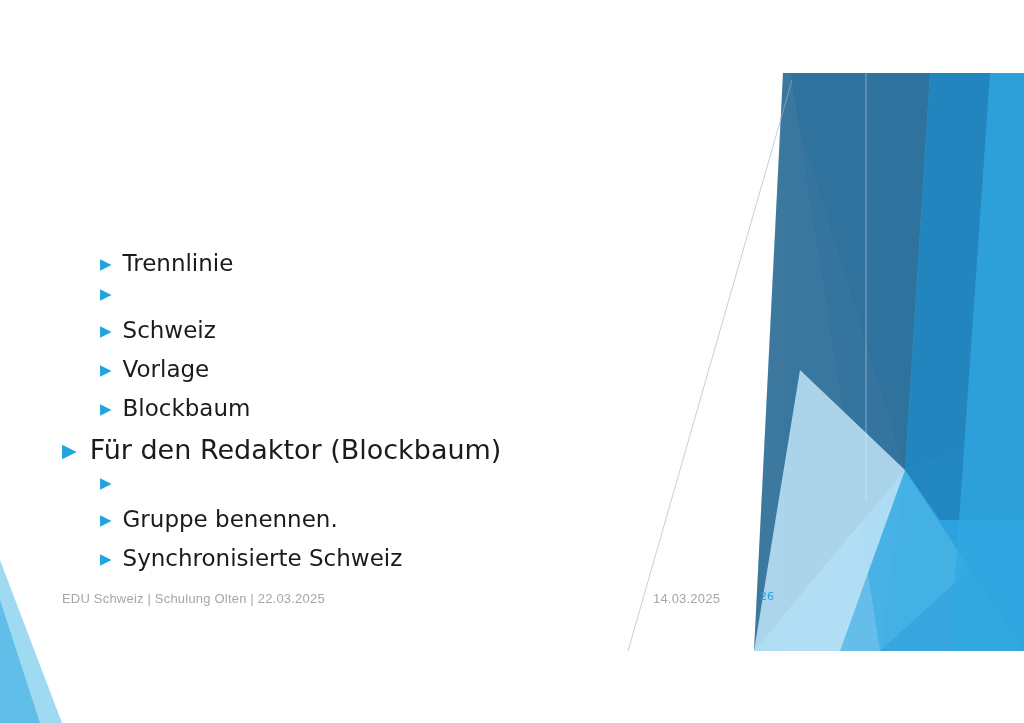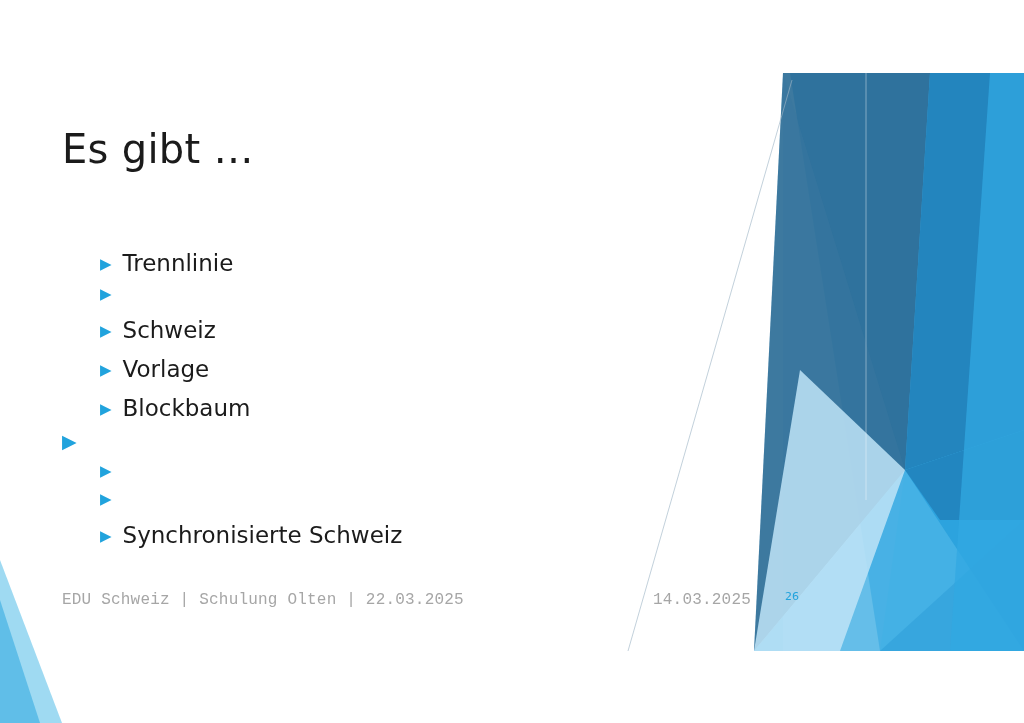--- a/index.html
+++ b/index.html
@@ -87,36 +87,35 @@
     position: relative;
     top: -2px;
   }
   .lvl1 .label {
     font-size: 27px;
   }
 
   
   .footer-text {
     position: absolute;
-    font-size: 16px;
+    font-size: 13px;
     color: #a6a6a6;
-    font-family: Liberation Mono, monospace;
+    font-family: Liberation Sans, sans-serif;
     letter-spacing: 0.2px;
     white-space: nowrap;
   }
   #footer-left  { left: 62px;  top: 591px; }
   #footer-date  { left: 627px; top: 591px; margin-left: 26px; }
   #slide-number {
     position: absolute;
     left: 760px;
     top: 590px;
     font-size: 11px;
     color: #21a3dd;
     white-space: nowrap;
-    margin-left: 25px;
   }
 </style>
 </head>
 <body>
 
 <div id="slide">
 
   <svg class="art" viewBox="0 0 1024 723" xmlns="http://www.w3.org/2000/svg">
 
     <polygon points="0,560 62,723 0,723" fill="#7fcdee" opacity="0.75"></polygon>
@@ -131,21 +130,20 @@
     <polygon points="754,651 905,470 1024,651" fill="#4bb4e6" opacity="0.8"></polygon>
     <polygon points="800,370 905,470 840,651 754,651" fill="#bfe4f7" opacity="0.85"></polygon>
     <polygon points="905,470 1024,430 1024,520 940,520" fill="#1c6fa8" opacity="0.55"></polygon>
     <polygon points="880,651 1024,520 1024,651" fill="#2f9fd8" opacity="0.6"></polygon>
     <polygon points="990,73 1024,73 1024,651 950,651" fill="#32a8e2" opacity="0.75"></polygon>
 
     <line x1="792" y1="80" x2="628" y2="651" stroke="#9fb6c6" stroke-width="0.8" opacity="0.8"></line>
     <line x1="866" y1="73" x2="866" y2="500" stroke="#ffffff" stroke-width="0.8" opacity="0.5"></line>
   </svg>
 
-  <div id="title">Es gibt …</div>
 
   <div id="body-list">
 
     <div class="item lvl2">
       <span class="bullet">▶</span>
       <span class="label">Trennlinie</span>
     </div>
 
     <div class="item lvl2">
       <span class="bullet">▶</span>
@@ -161,28 +159,30 @@
       <span class="label">Vorlage</span>
     </div>
 
     <div class="item lvl2">
       <span class="bullet">▶</span>
       <span class="label">Blockbaum</span>
     </div>
 
     <div class="item lvl1">
       <span class="bullet">▶</span>
+      <span class="label">Für den Redaktor (Blockbaum)</span>
     </div>
 
     <div class="item lvl2">
       <span class="bullet">▶</span>
     </div>
 
     <div class="item lvl2">
       <span class="bullet">▶</span>
+      <span class="label">Gruppe benennen.</span>
     </div>
 
     <div class="item lvl2">
       <span class="bullet">▶</span>
       <span class="label">Synchronisierte Schweiz</span>
     </div>
 
   </div>
 
   <div class="footer-text" id="footer-left">EDU Schweiz | Schulung Olten | 22.03.2025</div>

